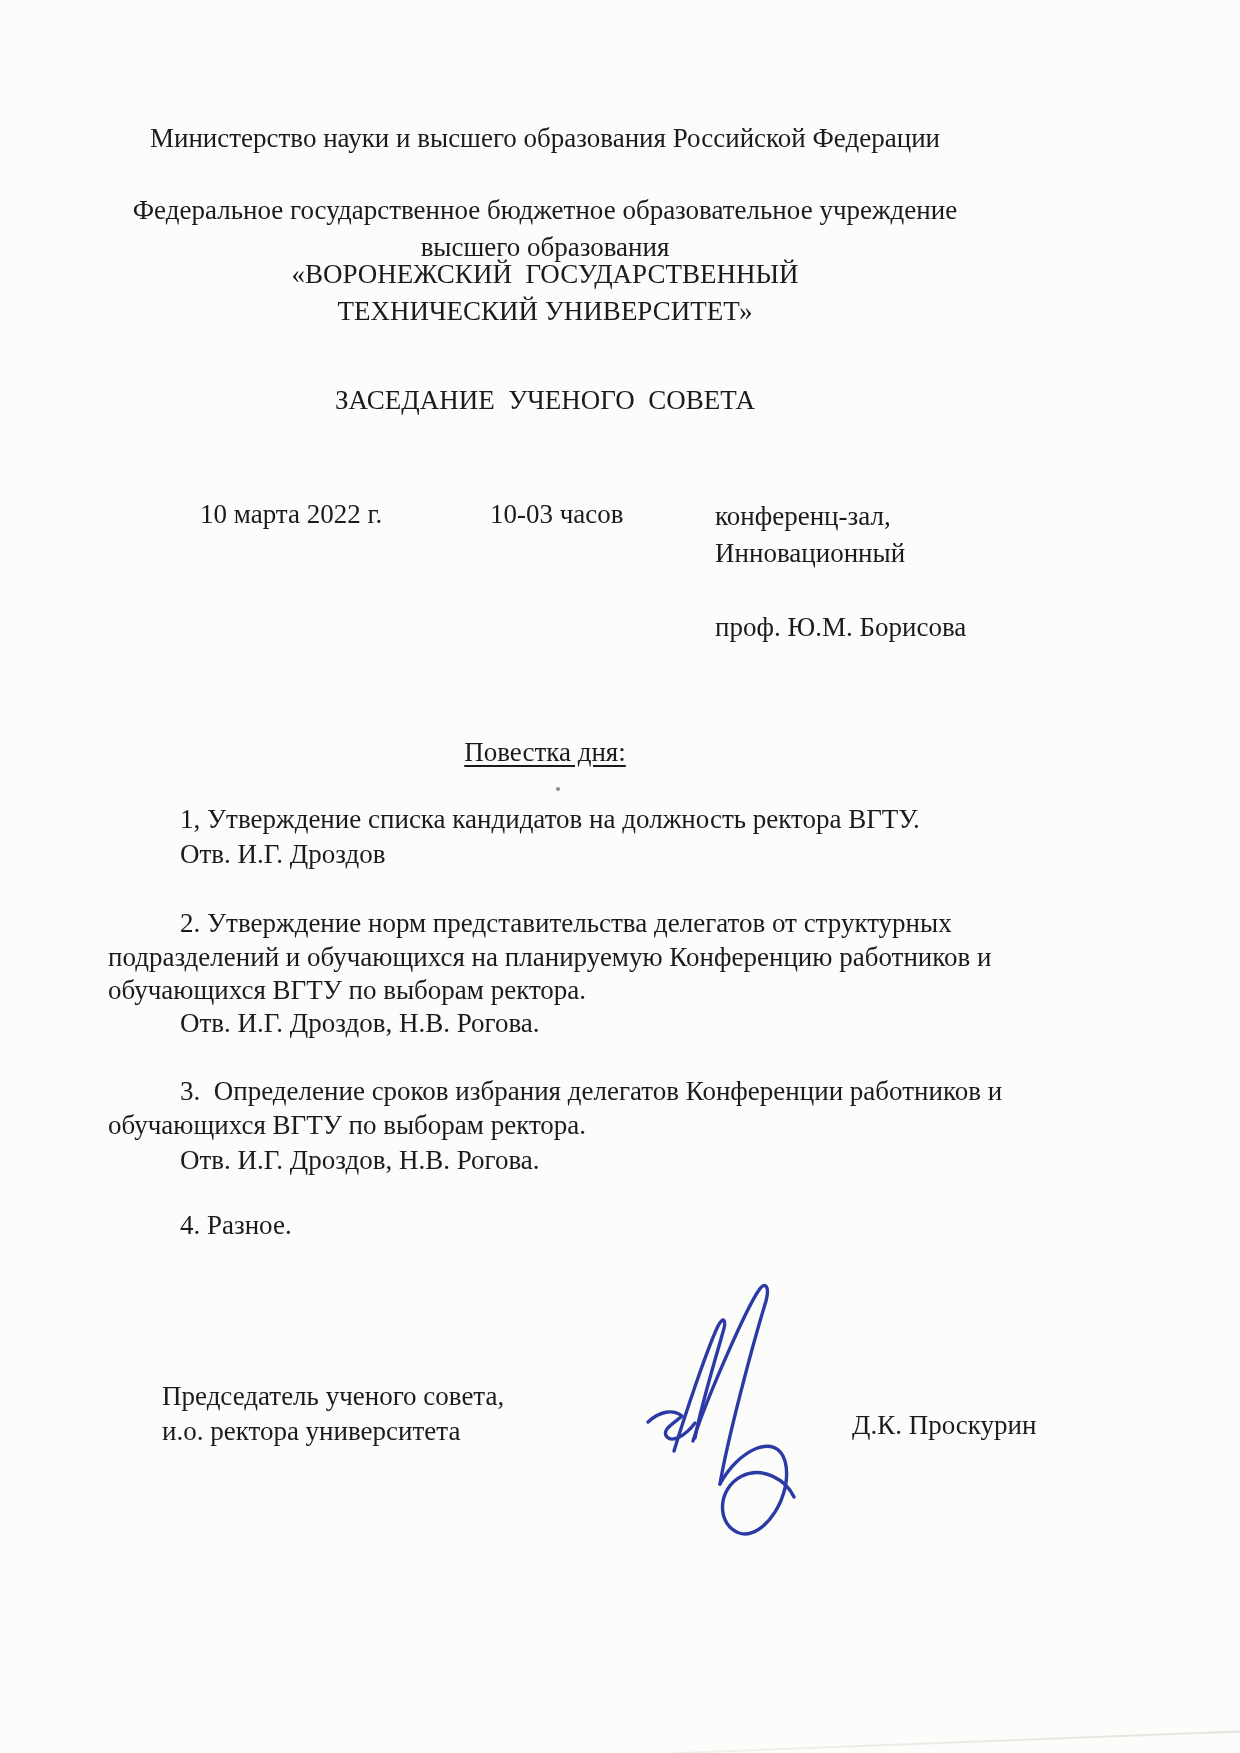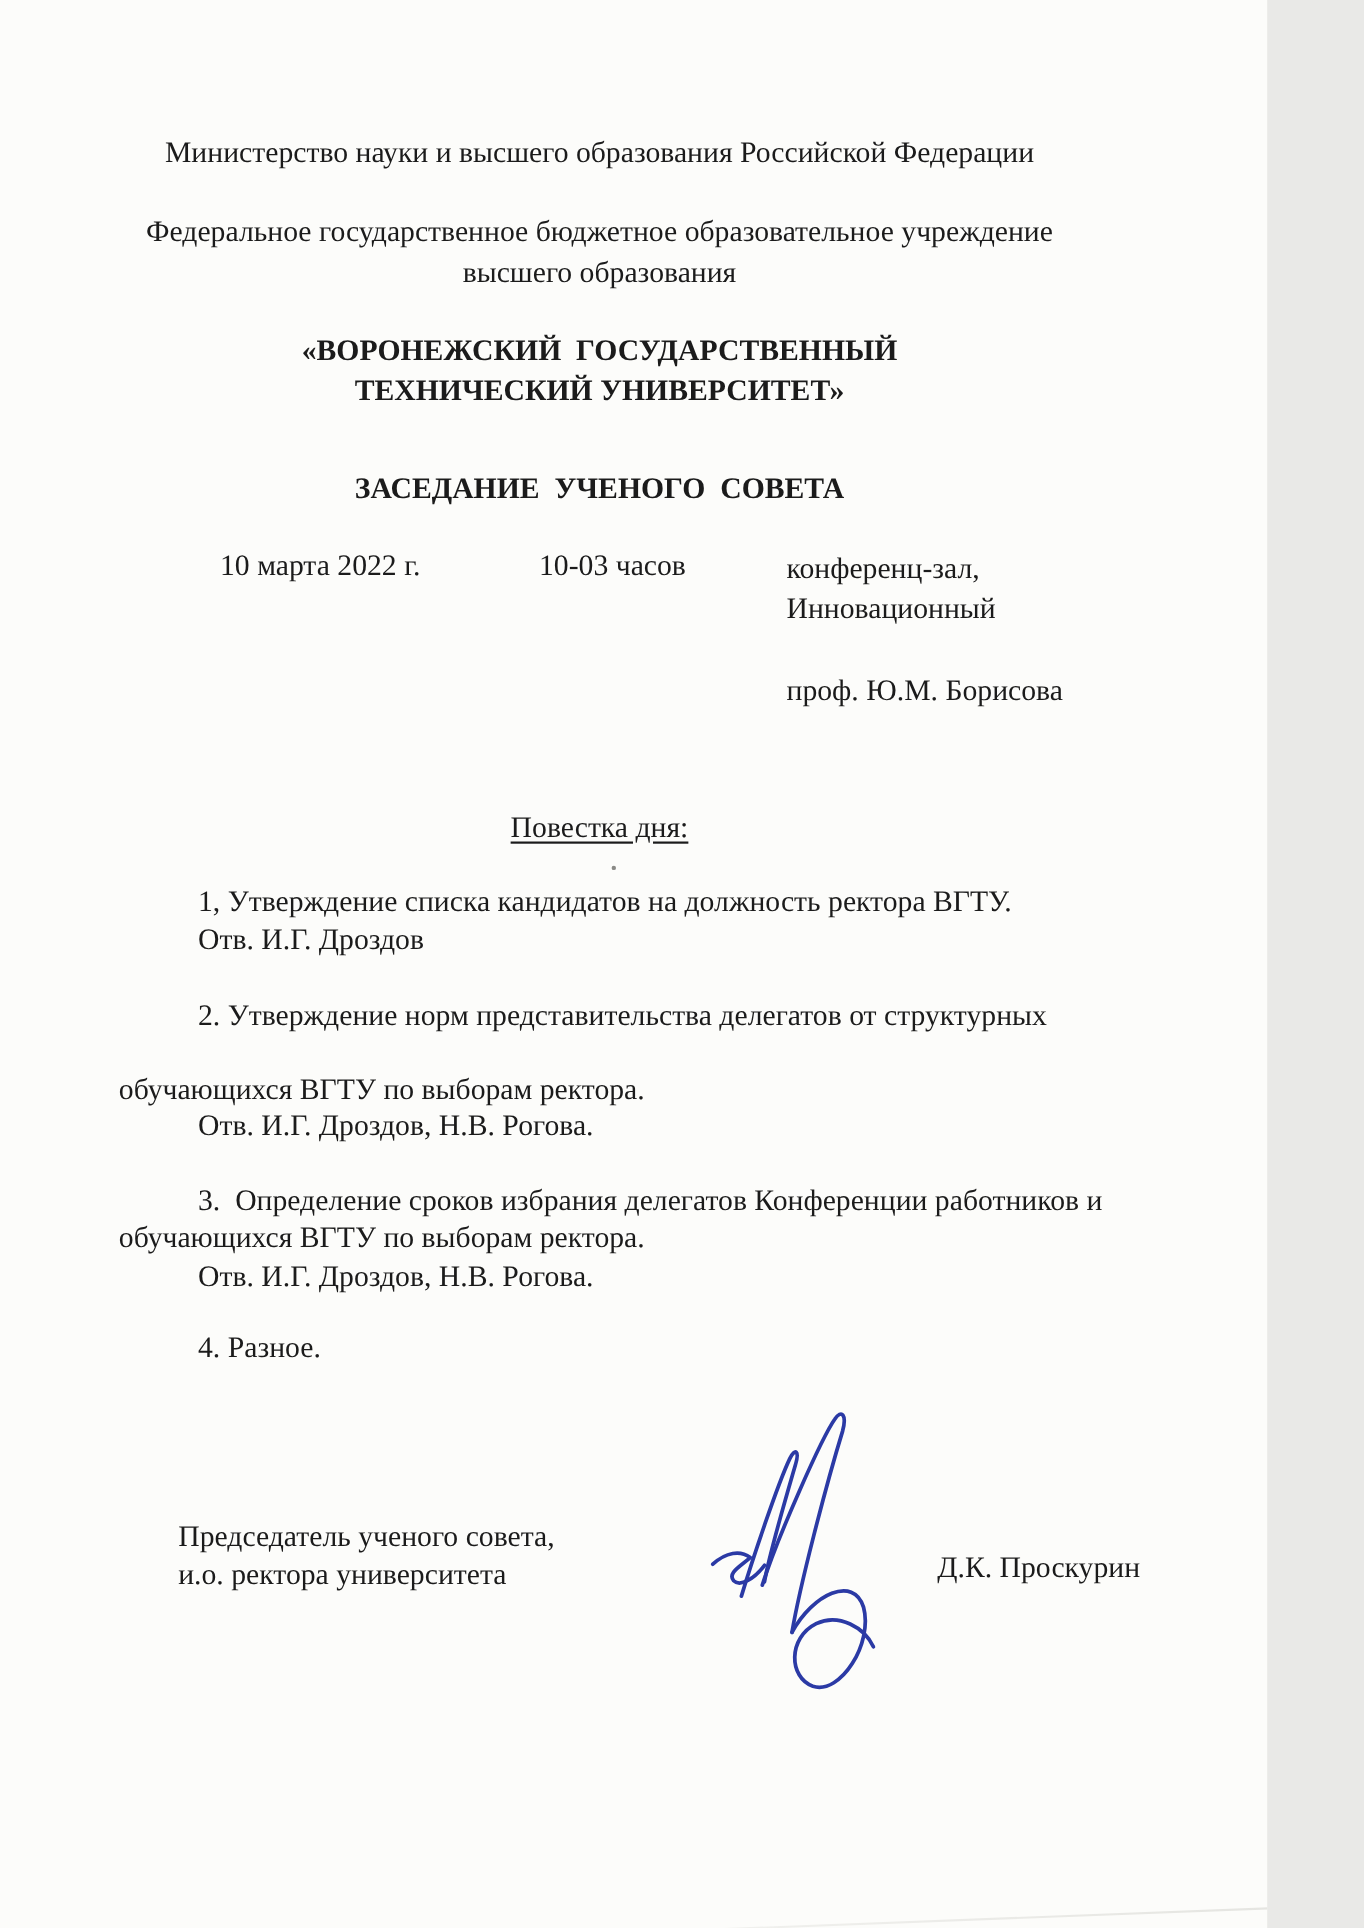--- a/index.html
+++ b/index.html
@@ -3,38 +3,38 @@
 <meta charset="utf-8">
 <style>
   html,body{margin:0;padding:0;}
   body{
     width:1240px;height:1753px;
     background:#e9e9e7;
     font-family:"Liberation Serif","DejaVu Serif",serif;
   }
   .page{
     position:relative;
-    width:1152px;height:1753px;
+    width:1240px;height:1753px;
     background:#fcfcfa;
     overflow:hidden;
     color:#1b1b1b;
   }
   .line{
     position:absolute;
     font-size:27px;
     line-height:33px;
     white-space:pre;
     color:#1b1b1b;
   }
   .centered{
     left:55px;
     width:980px;
     text-align:center;
   }
-  .bold{font-weight:bold;margin-top:44px;}
+  .bold{font-weight:normal;}
   .underline{text-decoration:underline;text-underline-offset:4px;}
   .loc-line{line-height:37px;}
   .speck{
     position:absolute;
     width:4px;height:4px;border-radius:50%;
     background:#8a8a86;
   }
   .page-edge{
     position:absolute;
     left:640px;top:1742px;
@@ -74,20 +74,21 @@
   <div class="line loc-line" style="top:609px;left:715px">проф. Ю.М. Борисова</div>
 
   <div class="line centered underline" style="top:736px">Повестка дня:</div>
 
   <div class="speck" style="left:556px;top:787px"></div>
 
   <div class="line" style="top:803px;left:180px">1, Утверждение списка кандидатов на должность ректора ВГТУ.</div>
   <div class="line" style="top:838px;left:180px">Отв. И.Г. Дроздов</div>
 
   <div class="line" style="top:907px;left:180px">2. Утверждение норм представительства делегатов от структурных</div>
+  <div class="line" style="top:941px;left:108px">подразделений и обучающихся на планируемую Конференцию работников и</div>
   <div class="line" style="top:974px;left:108px">обучающихся ВГТУ по выборам ректора.</div>
   <div class="line" style="top:1007px;left:180px">Отв. И.Г. Дроздов, Н.В. Рогова.</div>
 
   <div class="line" style="top:1075px;left:180px">3.  Определение сроков избрания делегатов Конференции работников и</div>
   <div class="line" style="top:1109px;left:108px">обучающихся ВГТУ по выборам ректора.</div>
   <div class="line" style="top:1144px;left:180px">Отв. И.Г. Дроздов, Н.В. Рогова.</div>
 
   <div class="line" style="top:1209px;left:180px">4. Разное.</div>
 
   <svg class="sig" viewBox="0 0 300 420">

